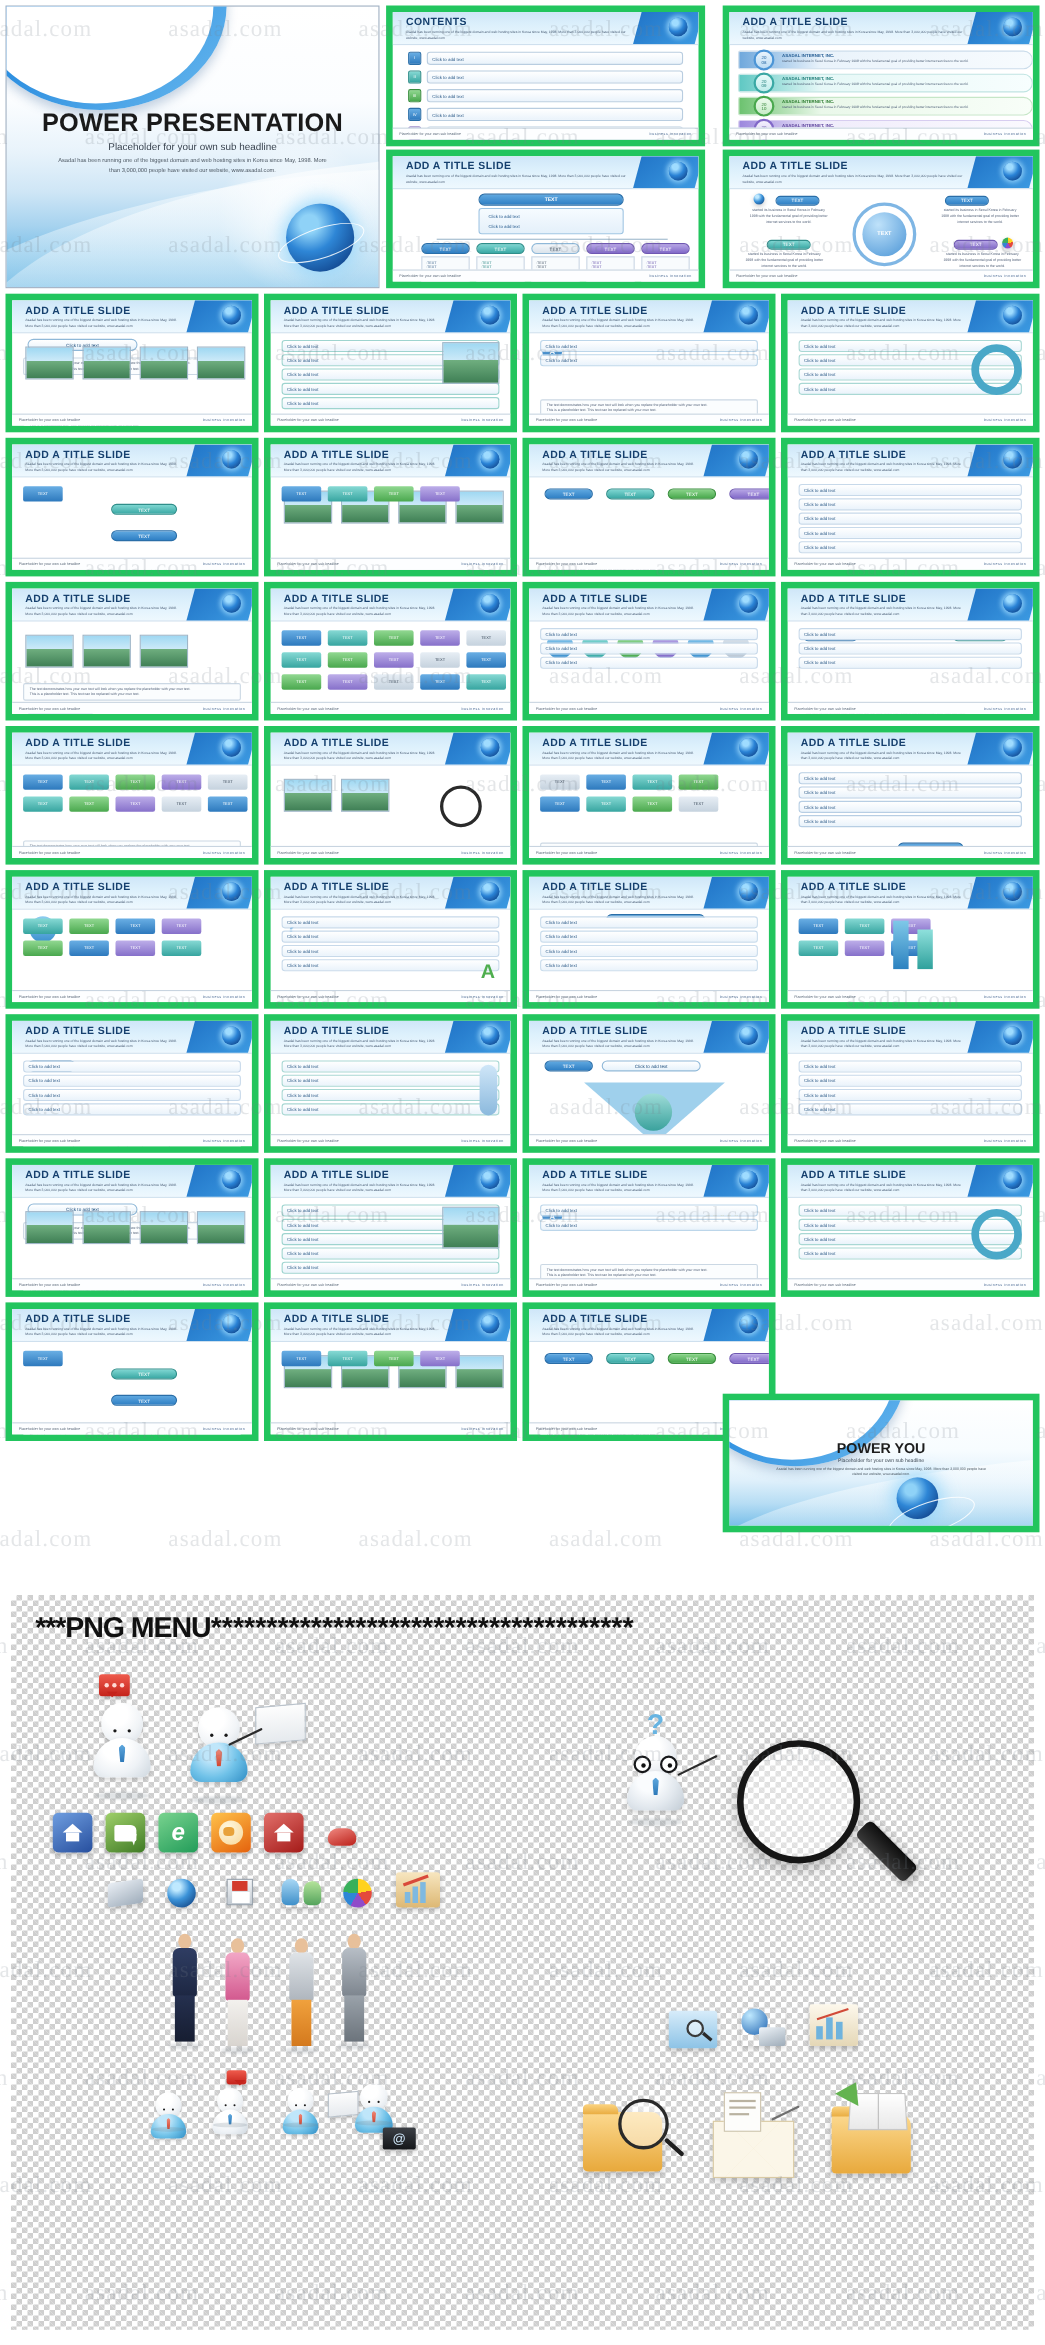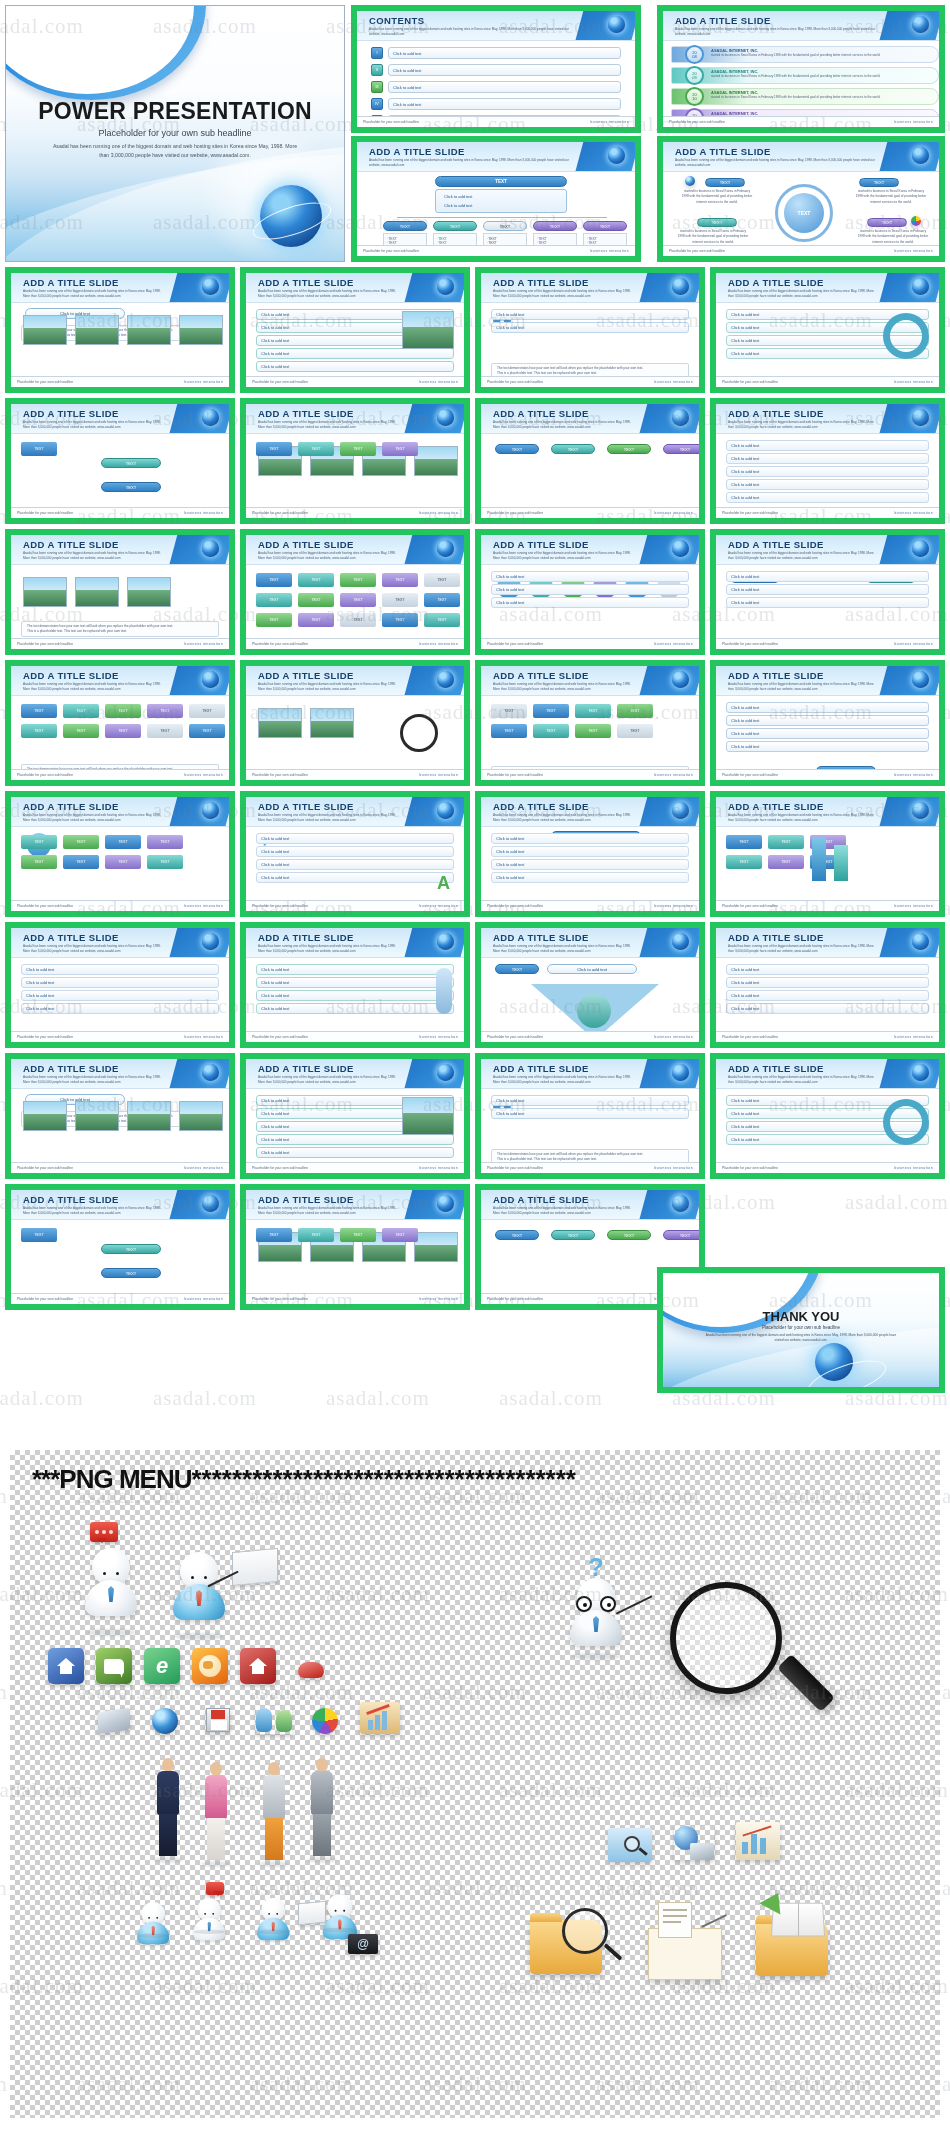--- a/index.html
+++ b/index.html
@@ -1139,21 +1139,21 @@
            <div class="r">business innovation</div>
          </div>
       </div>
     </div>
 
   <div class="slide ty" style="left:657px; top:1267px; width:288px; height:126px;">
     <div class="hero-swoosh" style="left:-40px;top:-110px;width:200px;height:170px;"></div>
     <div class="hero-swoosh2" style="left:-36px;top:-104px;width:186px;height:158px;"></div>
     <div class="hero-wave" style="bottom:-50px;height:120px;"></div>
     <div class="hero-globe" style="right:86px;bottom:6px;width:38px;height:38px;"></div>
-    <div class="ty-title">THANK YOU</div>
+    <div class="ty-title">POWER YOU</div>
     <div class="ty-sub">Placeholder for your own sub headline</div>
     <div class="ty-body">Asadal has been running one of the biggest domain and web hosting sites in Korea since May, 1998. More than 3,000,000 people have visited our website, www.asadal.com.</div>
   </div>
 
 </div>
 
 <div class="png-sec">
   <div class="png-board">
 
     <div class="png-banner">

